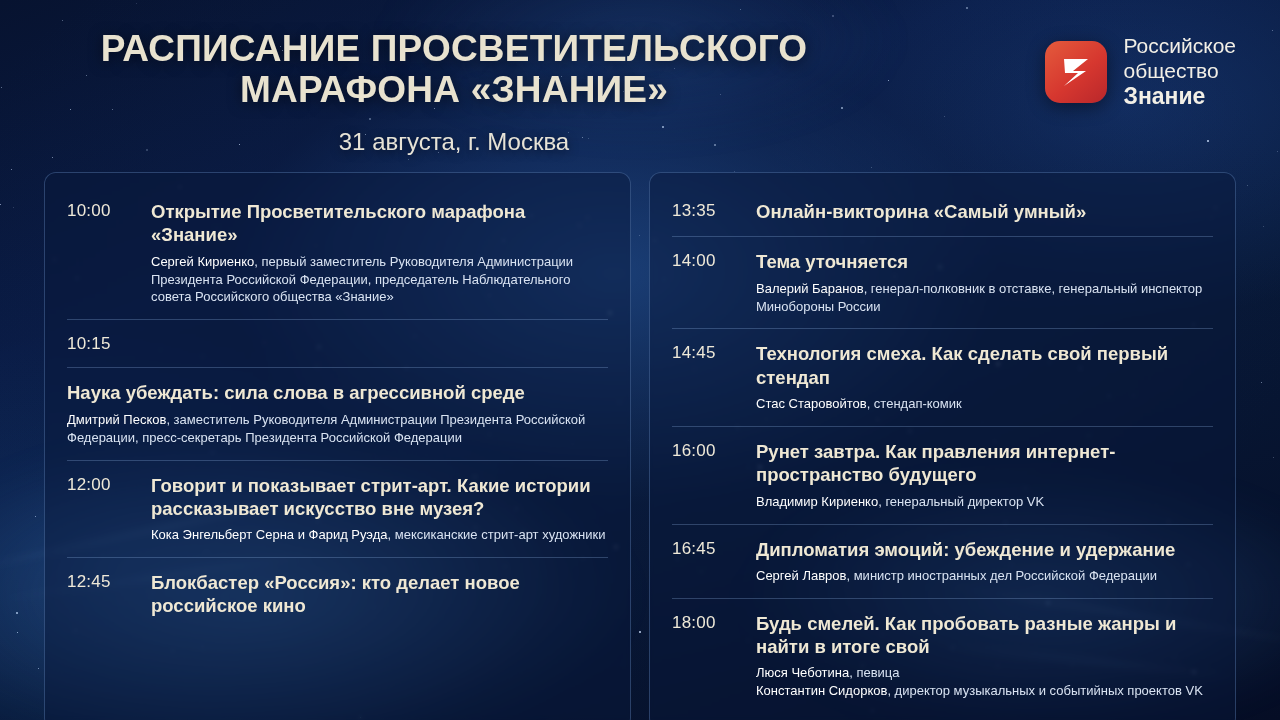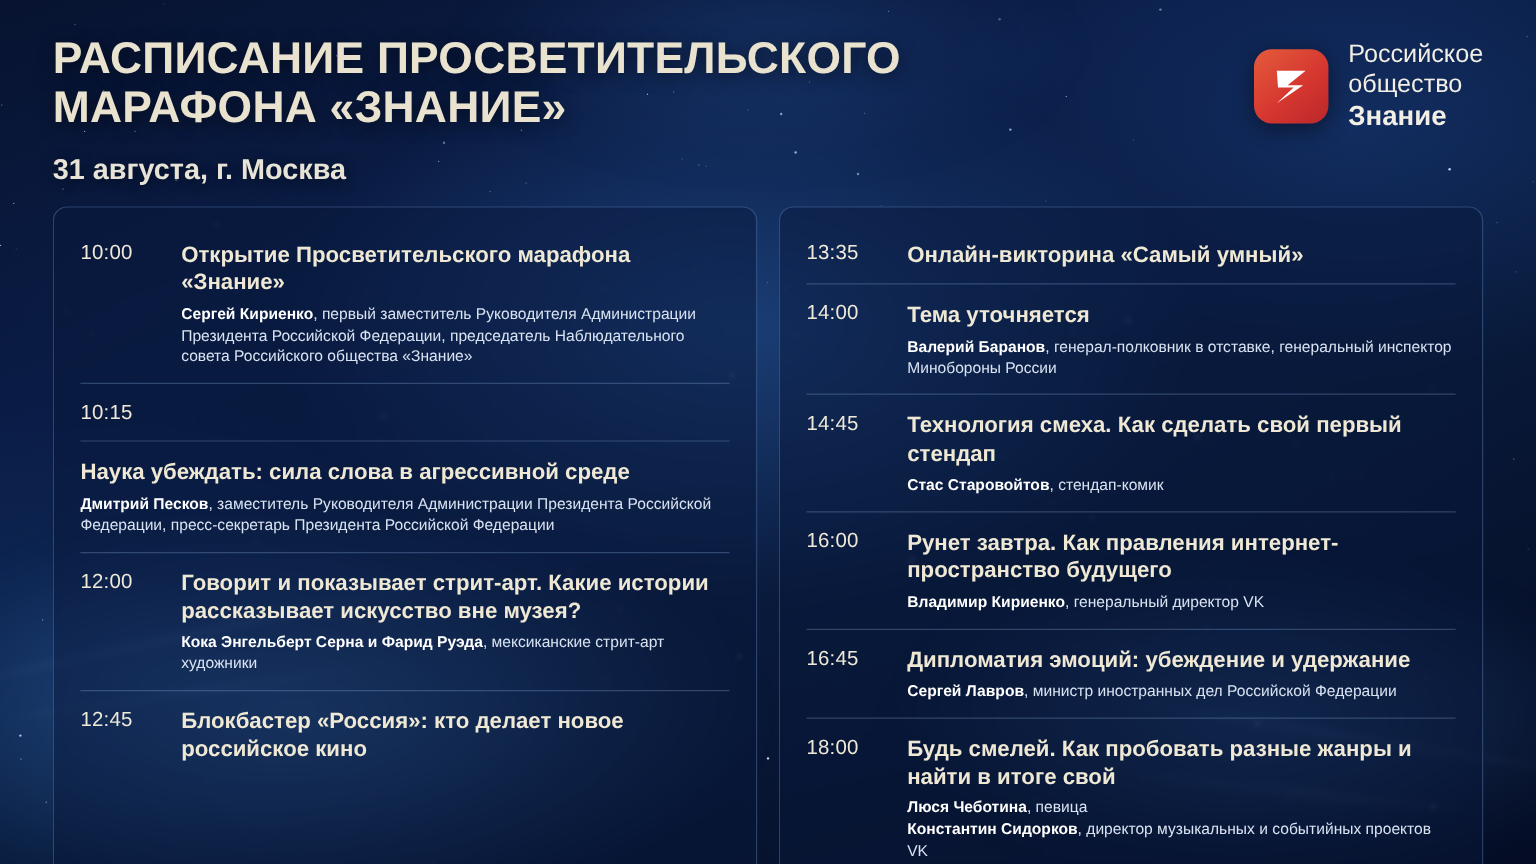--- a/index.html
+++ b/index.html
@@ -61,36 +61,36 @@
   .header {
     position: absolute;
     left: 44px;
     top: 28px;
     right: 44px;
     display: flex;
     align-items: flex-start;
     justify-content: space-between;
   }
 
-  .title-block { max-width: 820px; }
+  .title-block { max-width: 820px; text-align: center; }
 
   .main-title {
     font-size: 37px;
     line-height: 1.12;
     font-weight: 700;
     letter-spacing: 0.2px;
     color: #e8e2cf;
     text-transform: uppercase;
     text-shadow: 0 2px 14px rgba(0,0,0,0.55);
   }
 
   .subtitle {
     margin-top: 17px;
     font-size: 24px;
-    font-weight: 700;
+    font-weight: 400;
     color: #e7e3d6;
     text-shadow: 0 2px 10px rgba(0,0,0,0.5);
   }
 
   .brand {
     display: flex;
     align-items: center;
     gap: 16px;
     margin-top: 6px;
   }
@@ -159,21 +159,21 @@
   }
 
   .speakers {
     margin-top: 6px;
     font-size: 13px;
     line-height: 1.38;
     color: #d9e3f2;
     font-weight: 400;
   }
   .speakers .sp-line { display: block; }
-  .speakers b { color: #ffffff; font-weight: 700; }
+  .speakers b { color: #ffffff; font-weight: 400; }
 </style>
 </head>
 <body>
 
 <div class="poster">
 
   <div class="stars" id="stars">
       <i style="width: 1px; height: 1px; left: 383.059px; top: 390.45px; opacity: 0.94;"></i>
       <i style="width: 1px; height: 1px; left: 677.38px; top: 626.323px; opacity: 0.89;"></i>
       <i style="width: 1px; height: 1px; left: 1276.64px; top: 150.936px; opacity: 0.35;"></i>

